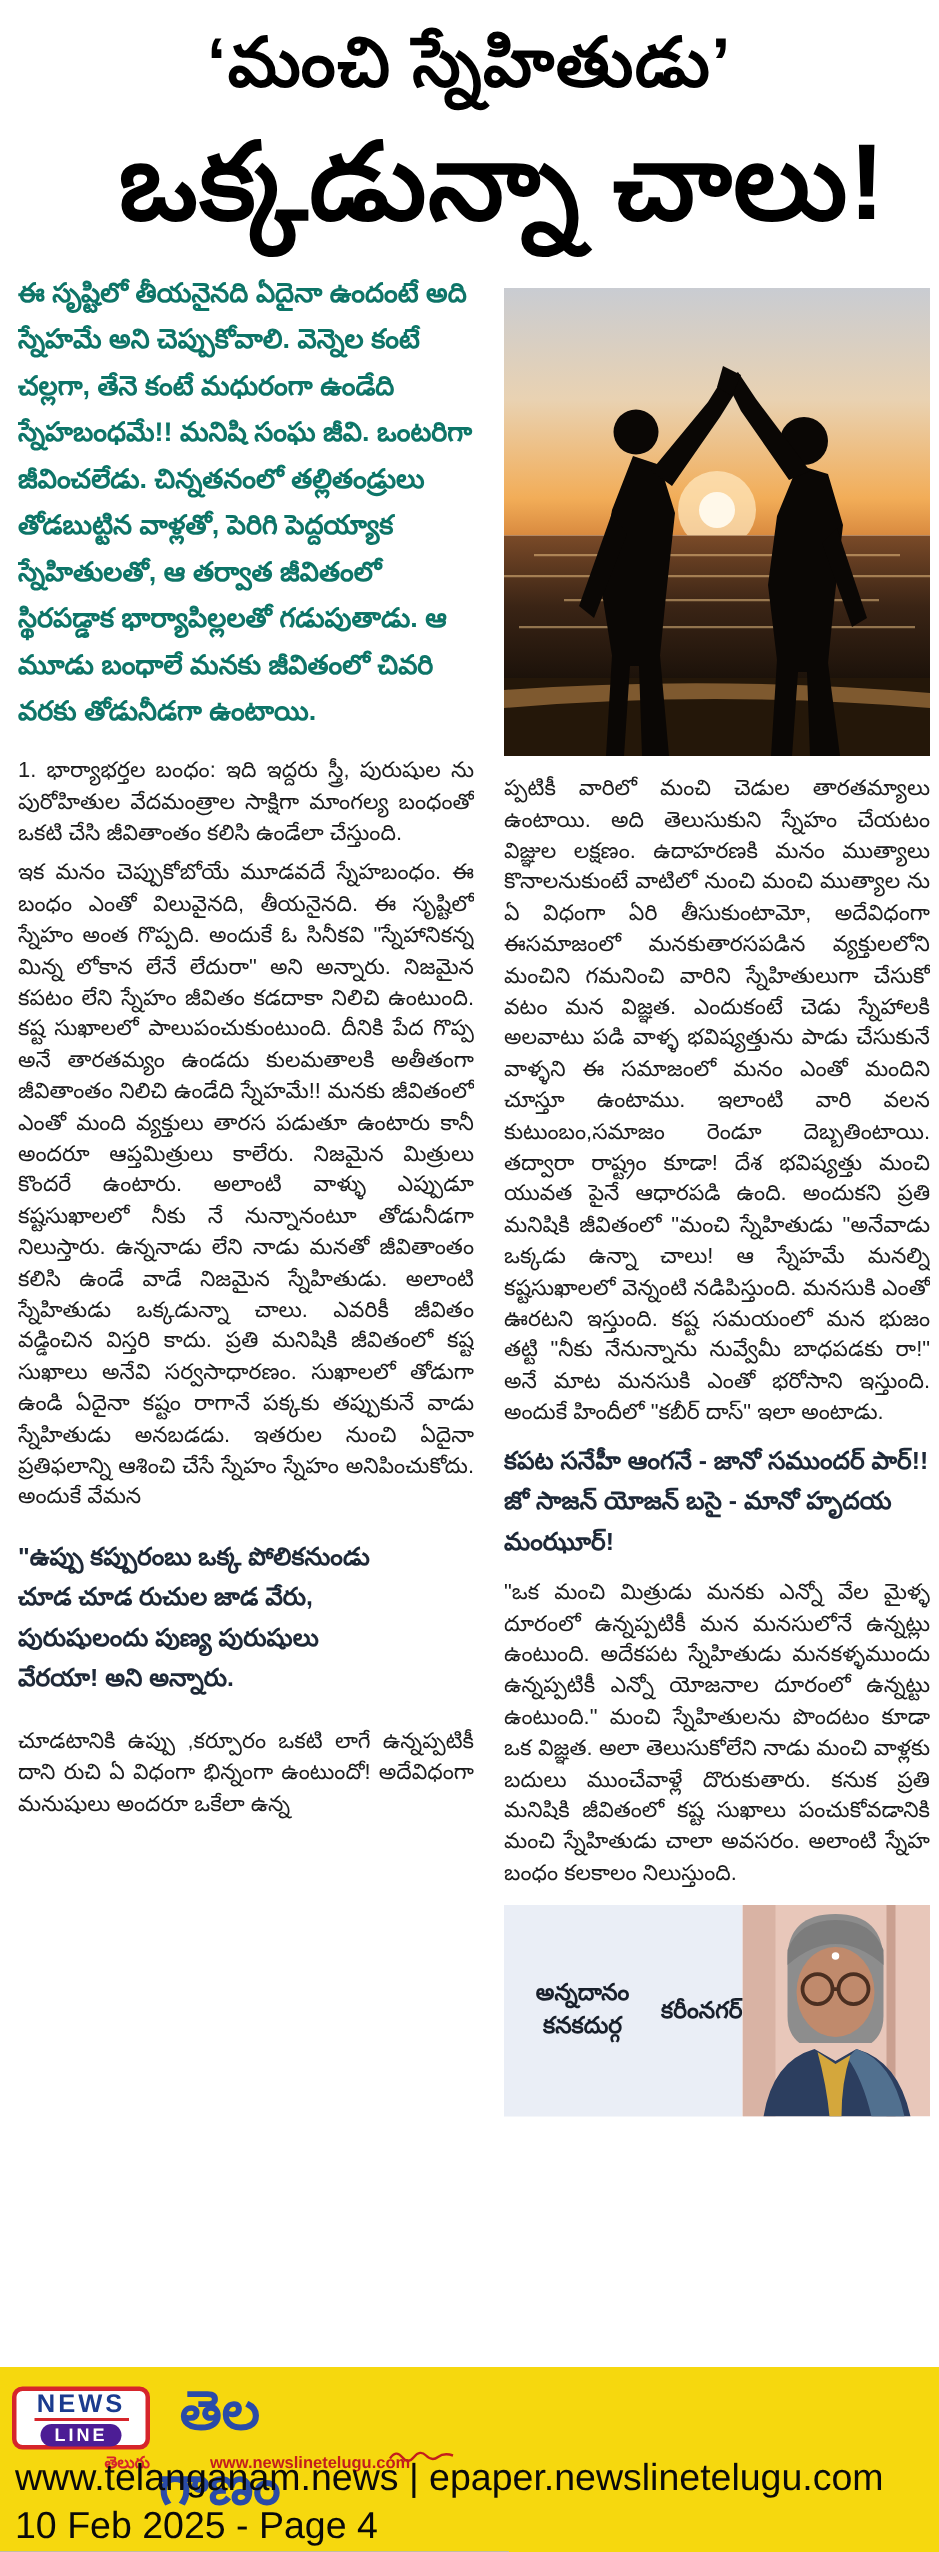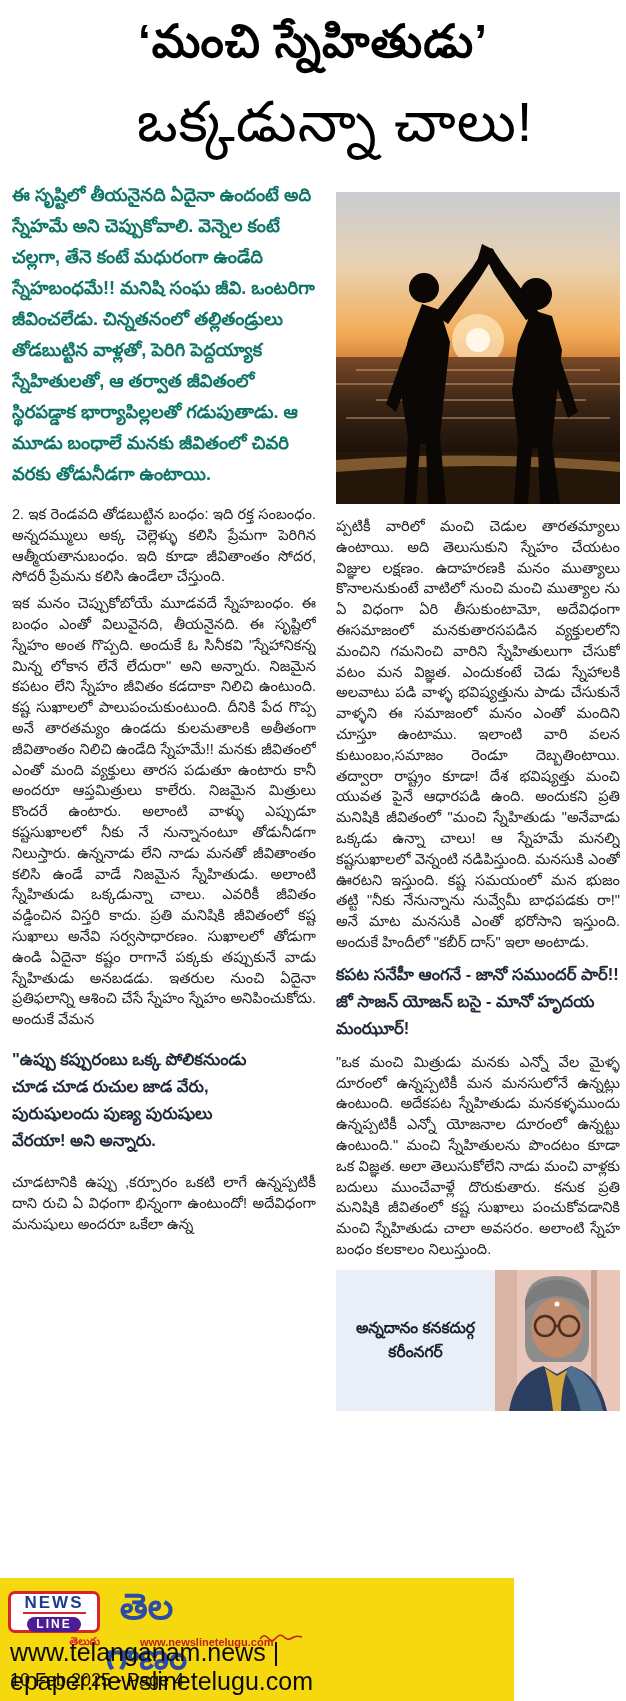--- a/index.html
+++ b/index.html
@@ -1,69 +1,69 @@
 <!DOCTYPE html>
 <html><head>
 <meta charset="utf-8">
 <style>
   html,body{margin:0;padding:0;background:#888;}
   .page{position:relative;width:626px;height:1701px;background:#ffffff;overflow:hidden;
         font-family:"Liberation Sans", sans-serif;color:#1c1c1c;}
   
   .headline{position:absolute;top:6px;left:0;width:626px;text-align:center;color:#000000;}
   .headline .l1{font-size:46px;font-weight:900;line-height:70px;letter-spacing:1px;}
-  .headline .l2{font-size:56px;font-weight:400;line-height:92px;letter-spacing:1px;padding-left:44px;}
+  .headline .l2{font-size:72px;font-weight:700;line-height:92px;letter-spacing:1px;padding-left:44px;}
   
   .col-left{position:absolute;left:12px;top:180px;width:304px;height:1392px;overflow:hidden;}
   .col-right{position:absolute;left:336px;top:192px;width:284px;height:1380px;overflow:hidden;}
   .lead{color:#0e7568;font-size:18px;line-height:31px;font-weight:600;margin:0 0 14px 0;}
   p.body{font-size:14.6px;line-height:20.8px;margin:0 0 6px 0;text-align:justify;color:#1d1d1d;}
   .quote{color:#1f2937;font-weight:800;font-size:16.5px;line-height:27px;margin:16px 0 18px 0;}
   .quote div{margin:0;}
   .kabir{color:#1f2937;font-weight:800;font-size:16.5px;line-height:27px;margin:8px 0 10px 0;}
   
   .hero{width:284px;height:312px;margin:0 0 12px 0;display:block;}
   
   .author-row{display:flex;width:284px;height:141px;margin-top:10px;}
-  .author-box{background:#eaeef6;width:159px;height:141px;display:flex;flex-direction:column;
+  .author-box{background:#eaeef6;width:159px;height:141px;display:flex;flex-direction:row;
               justify-content:center;align-items:center;}
   .author-name{font-weight:800;font-size:15.5px;color:#19202b;text-align:center;line-height:22px;}
   .author-place{font-weight:800;font-size:15.5px;color:#19202b;margin-top:4px;}
   .author-photo{width:125px;height:141px;display:block;}
   
-  .footer{position:absolute;left:0;top:1578px;width:514px;height:123px;background:#f6d80e;}
+  .footer{position:absolute;left:0;top:1578px;width:626px;height:123px;background:#f6d80e;}
   .nl-logo{position:absolute;left:8px;top:13px;width:92px;height:42px;background:#fff;
            border:3px solid #d6252b;border-radius:7px;box-sizing:border-box;text-align:center;}
   .nl-news{color:#1b3b8f;font-weight:900;font-size:17px;letter-spacing:2px;line-height:18px;
            border-bottom:2px solid #d6252b;display:inline-block;padding:0 2px;}
   .nl-line{background:#4c1d95;color:#fff;font-weight:900;font-size:12px;letter-spacing:2px;
            border-radius:9px;padding:0 9px;line-height:15px;display:inline-block;margin-top:1px;}
   .nl-lang{position:absolute;left:8px;top:57px;width:92px;text-align:right;color:#d6252b;
            font-size:11px;font-weight:700;}
   .masthead{position:absolute;left:106px;top:8px;height:52px;display:flex;align-items:center;
             color:#2a4ba8;font-weight:900;font-size:36px;letter-spacing:0px;flex-direction:column;}
   .masthead .emblem{margin:0 1px;}
   .masthead-site{position:absolute;left:140px;top:58px;color:#c21d1d;font-size:11px;font-weight:700;}
   .tagline-squiggle{position:absolute;left:258px;top:52px;}
   .footer-url{position:absolute;left:10px;top:60px;color:#0a0a0a;font-size:25px;font-weight:500;}
-  .footer-date{position:absolute;left:10px;top:92px;color:#0a0a0a;font-size:18px;font-weight:500;}
+  .footer-date{position:absolute;left:10px;top:92px;color:#0a0a0a;font-size:25px;font-weight:500;}
 </style>
 </head>
 <body>
 
 <div class="page">
 
   <div class="headline">
     <div class="l1">‘మంచి స్నేహితుడు’</div>
     <div class="l2">ఒక్కడున్నా చాలు!</div>
   </div>
 
   <div class="col-left">
     <p class="lead">ఈ సృష్టిలో తీయనైనది ఏదైనా ఉందంటే అది స్నేహమే అని చెప్పుకోవాలి. వెన్నెల కంటే చల్లగా, తేనె కంటే మధురంగా ఉండేది స్నేహబంధమే!! మనిషి సంఘ జీవి. ఒంటరిగా జీవించలేడు. చిన్నతనంలో తల్లితండ్రులు తోడబుట్టిన వాళ్లతో, పెరిగి పెద్దయ్యాక స్నేహితులతో, ఆ తర్వాత జీవితంలో స్థిరపడ్డాక భార్యాపిల్లలతో గడుపుతాడు. ఆ మూడు బంధాలే మనకు జీవితంలో చివరి వరకు తోడునీడగా ఉంటాయి.</p>
-    <p class="body">2. ఇక రెండవది తోడబుట్టిన బంధం: ఇది రక్త సంబంధం. అన్నదమ్ములు అక్క చెల్లెళ్ళు కలిసి ప్రేమగా పెరిగిన ఆత్మీయతానుబంధం. ఇది కూడా జీవితాంతం సోదర, సోదరీ ప్రేమను కలిసి ఉండేలా చేస్తుంది.</p>
+    <p class="body">1. భార్యాభర్తల బంధం: ఇది ఇద్దరు స్త్రీ, పురుషుల ను పురోహితుల వేదమంత్రాల సాక్షిగా మాంగల్య బంధంతో ఒకటి చేసి జీవితాంతం కలిసి ఉండేలా చేస్తుంది.</p>
     <p class="body">ఇక మనం చెప్పుకోబోయే మూడవదే స్నేహబంధం. ఈ బంధం ఎంతో విలువైనది, తీయనైనది. ఈ సృష్టిలో స్నేహం అంత గొప్పది. అందుకే ఓ సినీకవి "స్నేహానికన్న మిన్న లోకాన లేనే లేదురా" అని అన్నారు. నిజమైన కపటం లేని స్నేహం జీవితం కడదాకా నిలిచి ఉంటుంది. కష్ట సుఖాలలో పాలుపంచుకుంటుంది. దీనికి పేద గొప్ప అనే తారతమ్యం ఉండదు కులమతాలకి అతీతంగా జీవితాంతం నిలిచి ఉండేది స్నేహమే!! మనకు జీవితంలో ఎంతో మంది వ్యక్తులు తారస పడుతూ ఉంటారు కానీ అందరూ ఆప్తమిత్రులు కాలేరు. నిజమైన మిత్రులు కొందరే ఉంటారు. అలాంటి వాళ్ళు ఎప్పుడూ కష్టసుఖాలలో నీకు నే నున్నానంటూ తోడునీడగా నిలుస్తారు. ఉన్ననాడు లేని నాడు మనతో జీవితాంతం కలిసి ఉండే వాడే నిజమైన స్నేహితుడు. అలాంటి స్నేహితుడు ఒక్కడున్నా చాలు. ఎవరికీ జీవితం వడ్డించిన విస్తరి కాదు. ప్రతి మనిషికి జీవితంలో కష్ట సుఖాలు అనేవి సర్వసాధారణం. సుఖాలలో తోడుగా ఉండి ఏదైనా కష్టం రాగానే పక్కకు తప్పుకునే వాడు స్నేహితుడు అనబడడు. ఇతరుల నుంచి ఏదైనా ప్రతిఫలాన్ని ఆశించి చేసే స్నేహం స్నేహం అనిపించుకోదు. అందుకే వేమన</p>
     <div class="quote">
       <div>"ఉప్పు కప్పురంబు ఒక్క పోలికనుండు</div>
       <div>చూడ చూడ రుచుల జాడ వేరు,</div>
       <div>పురుషులందు పుణ్య పురుషులు</div>
       <div>వేరయా! అని అన్నారు.</div>
     </div>
     <p class="body">చూడటానికి ఉప్పు ,కర్పూరం ఒకటి లాగే ఉన్నప్పటికీ దాని రుచి ఏ విధంగా భిన్నంగా ఉంటుందో! అదేవిధంగా మనుషులు అందరూ ఒకేలా ఉన్న</p>
   </div>
 

